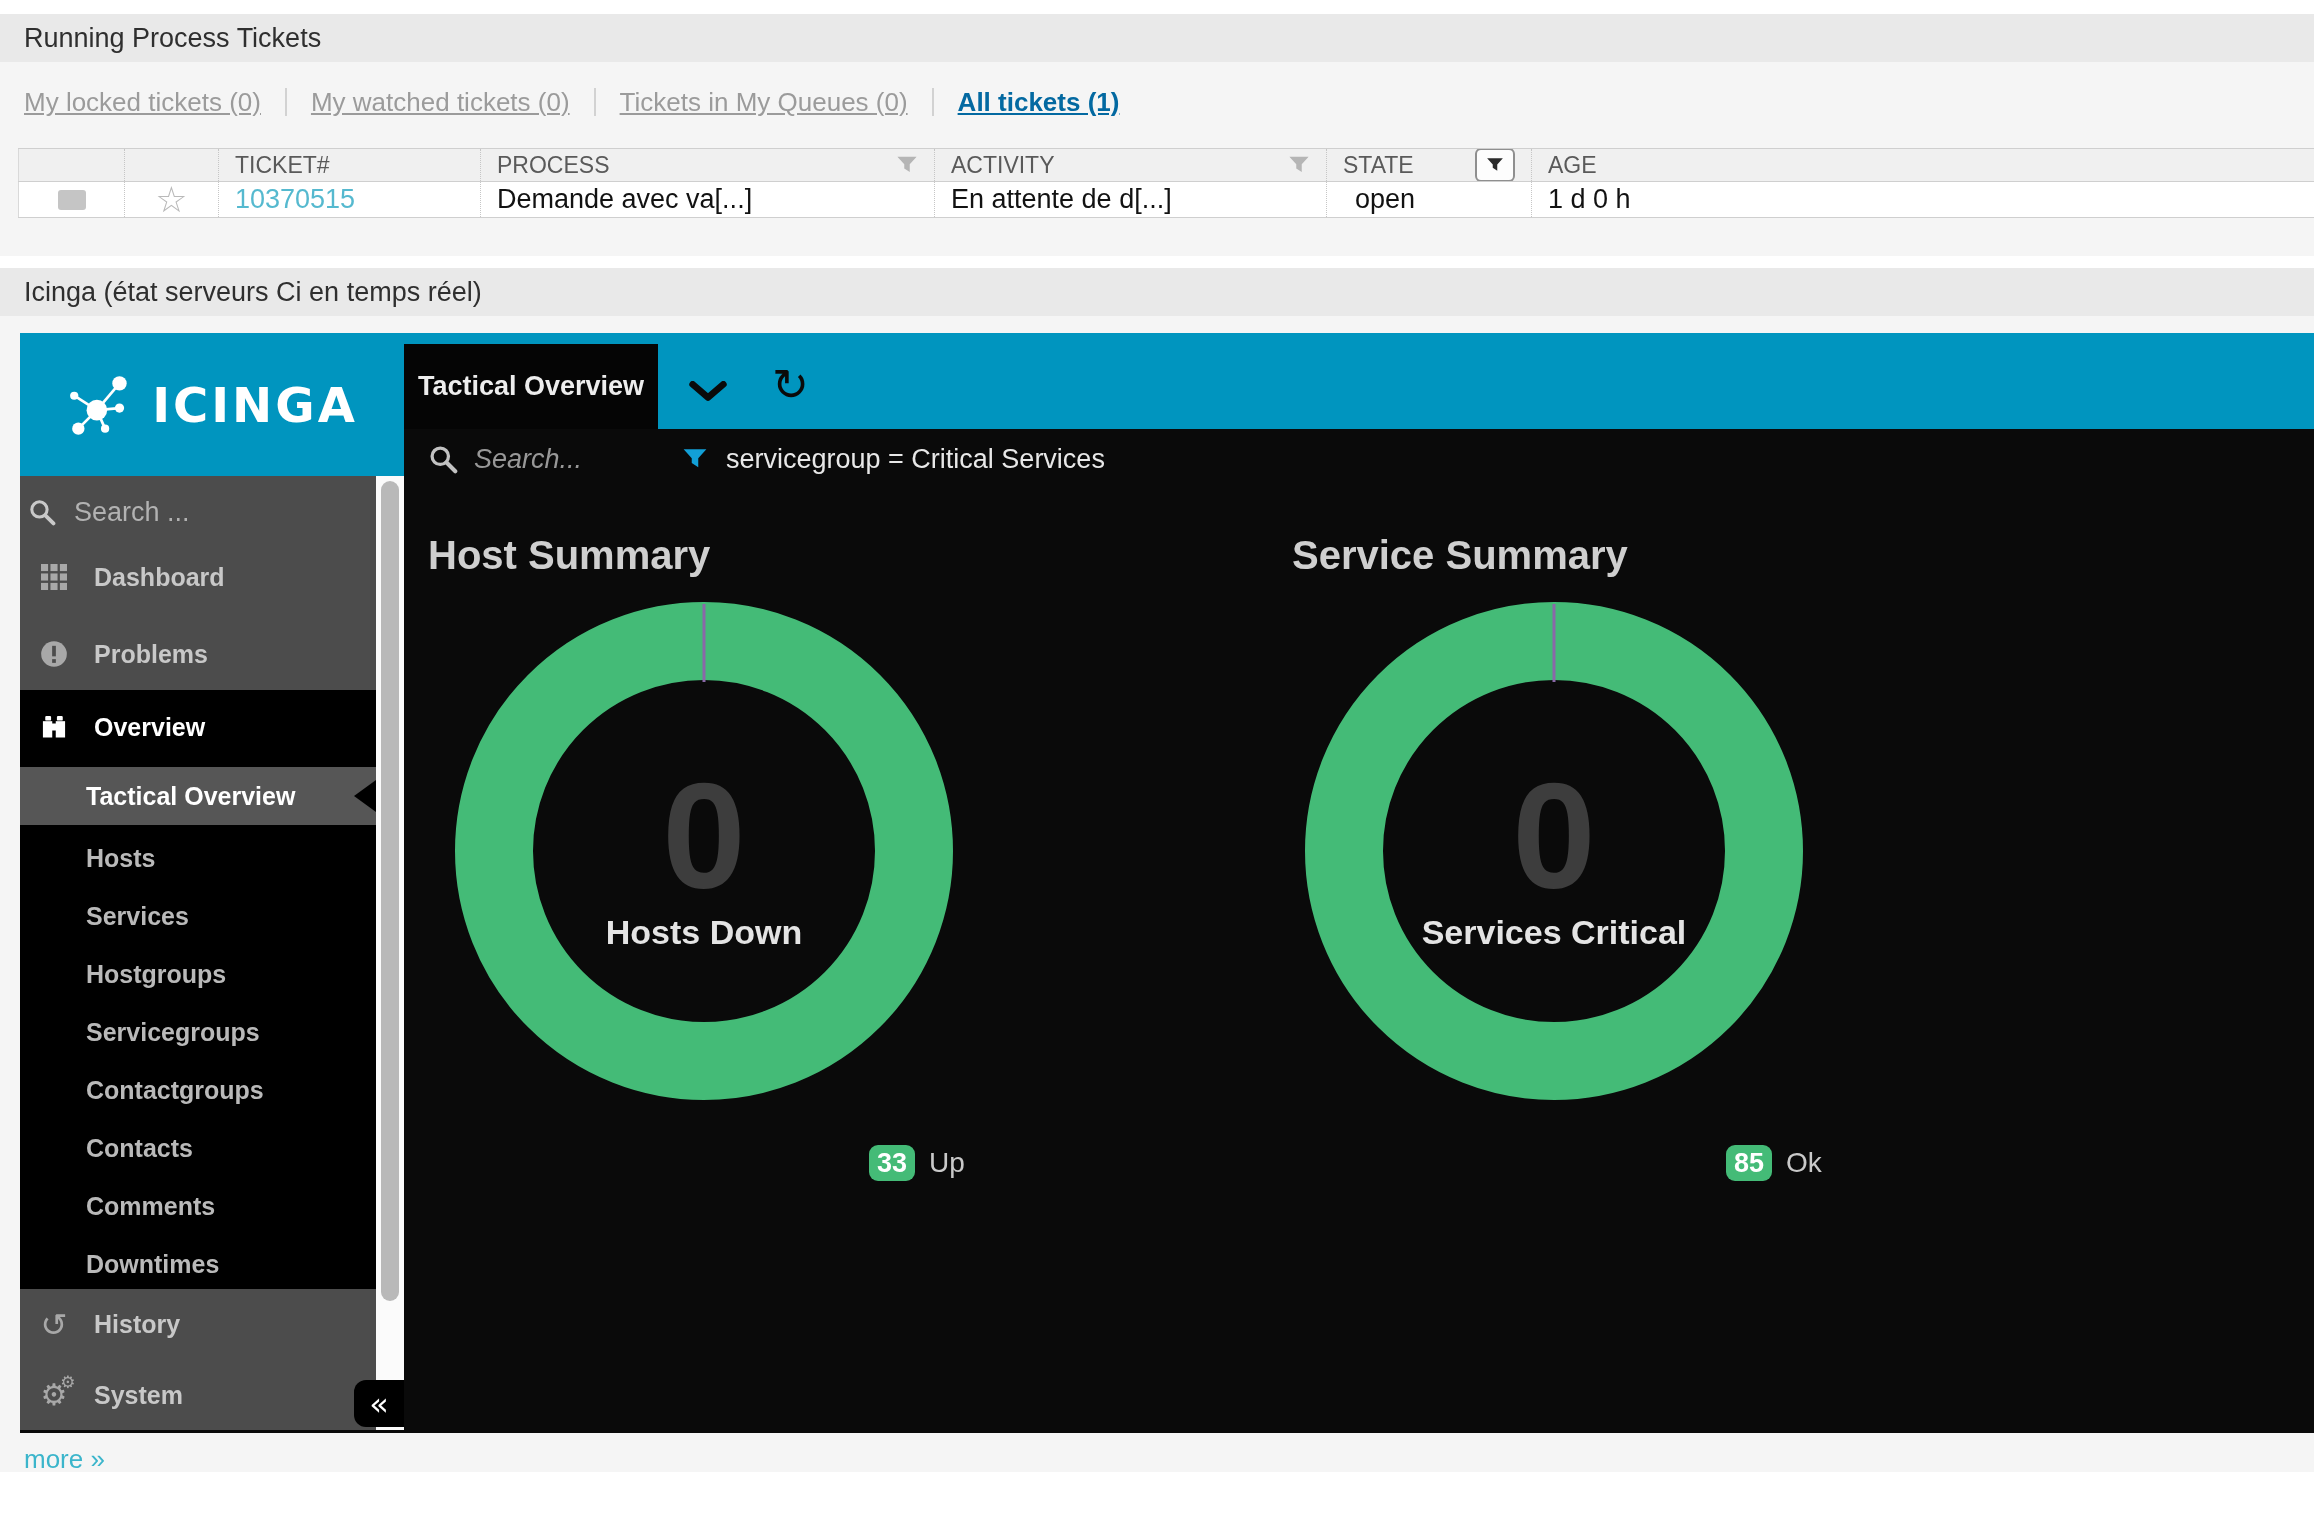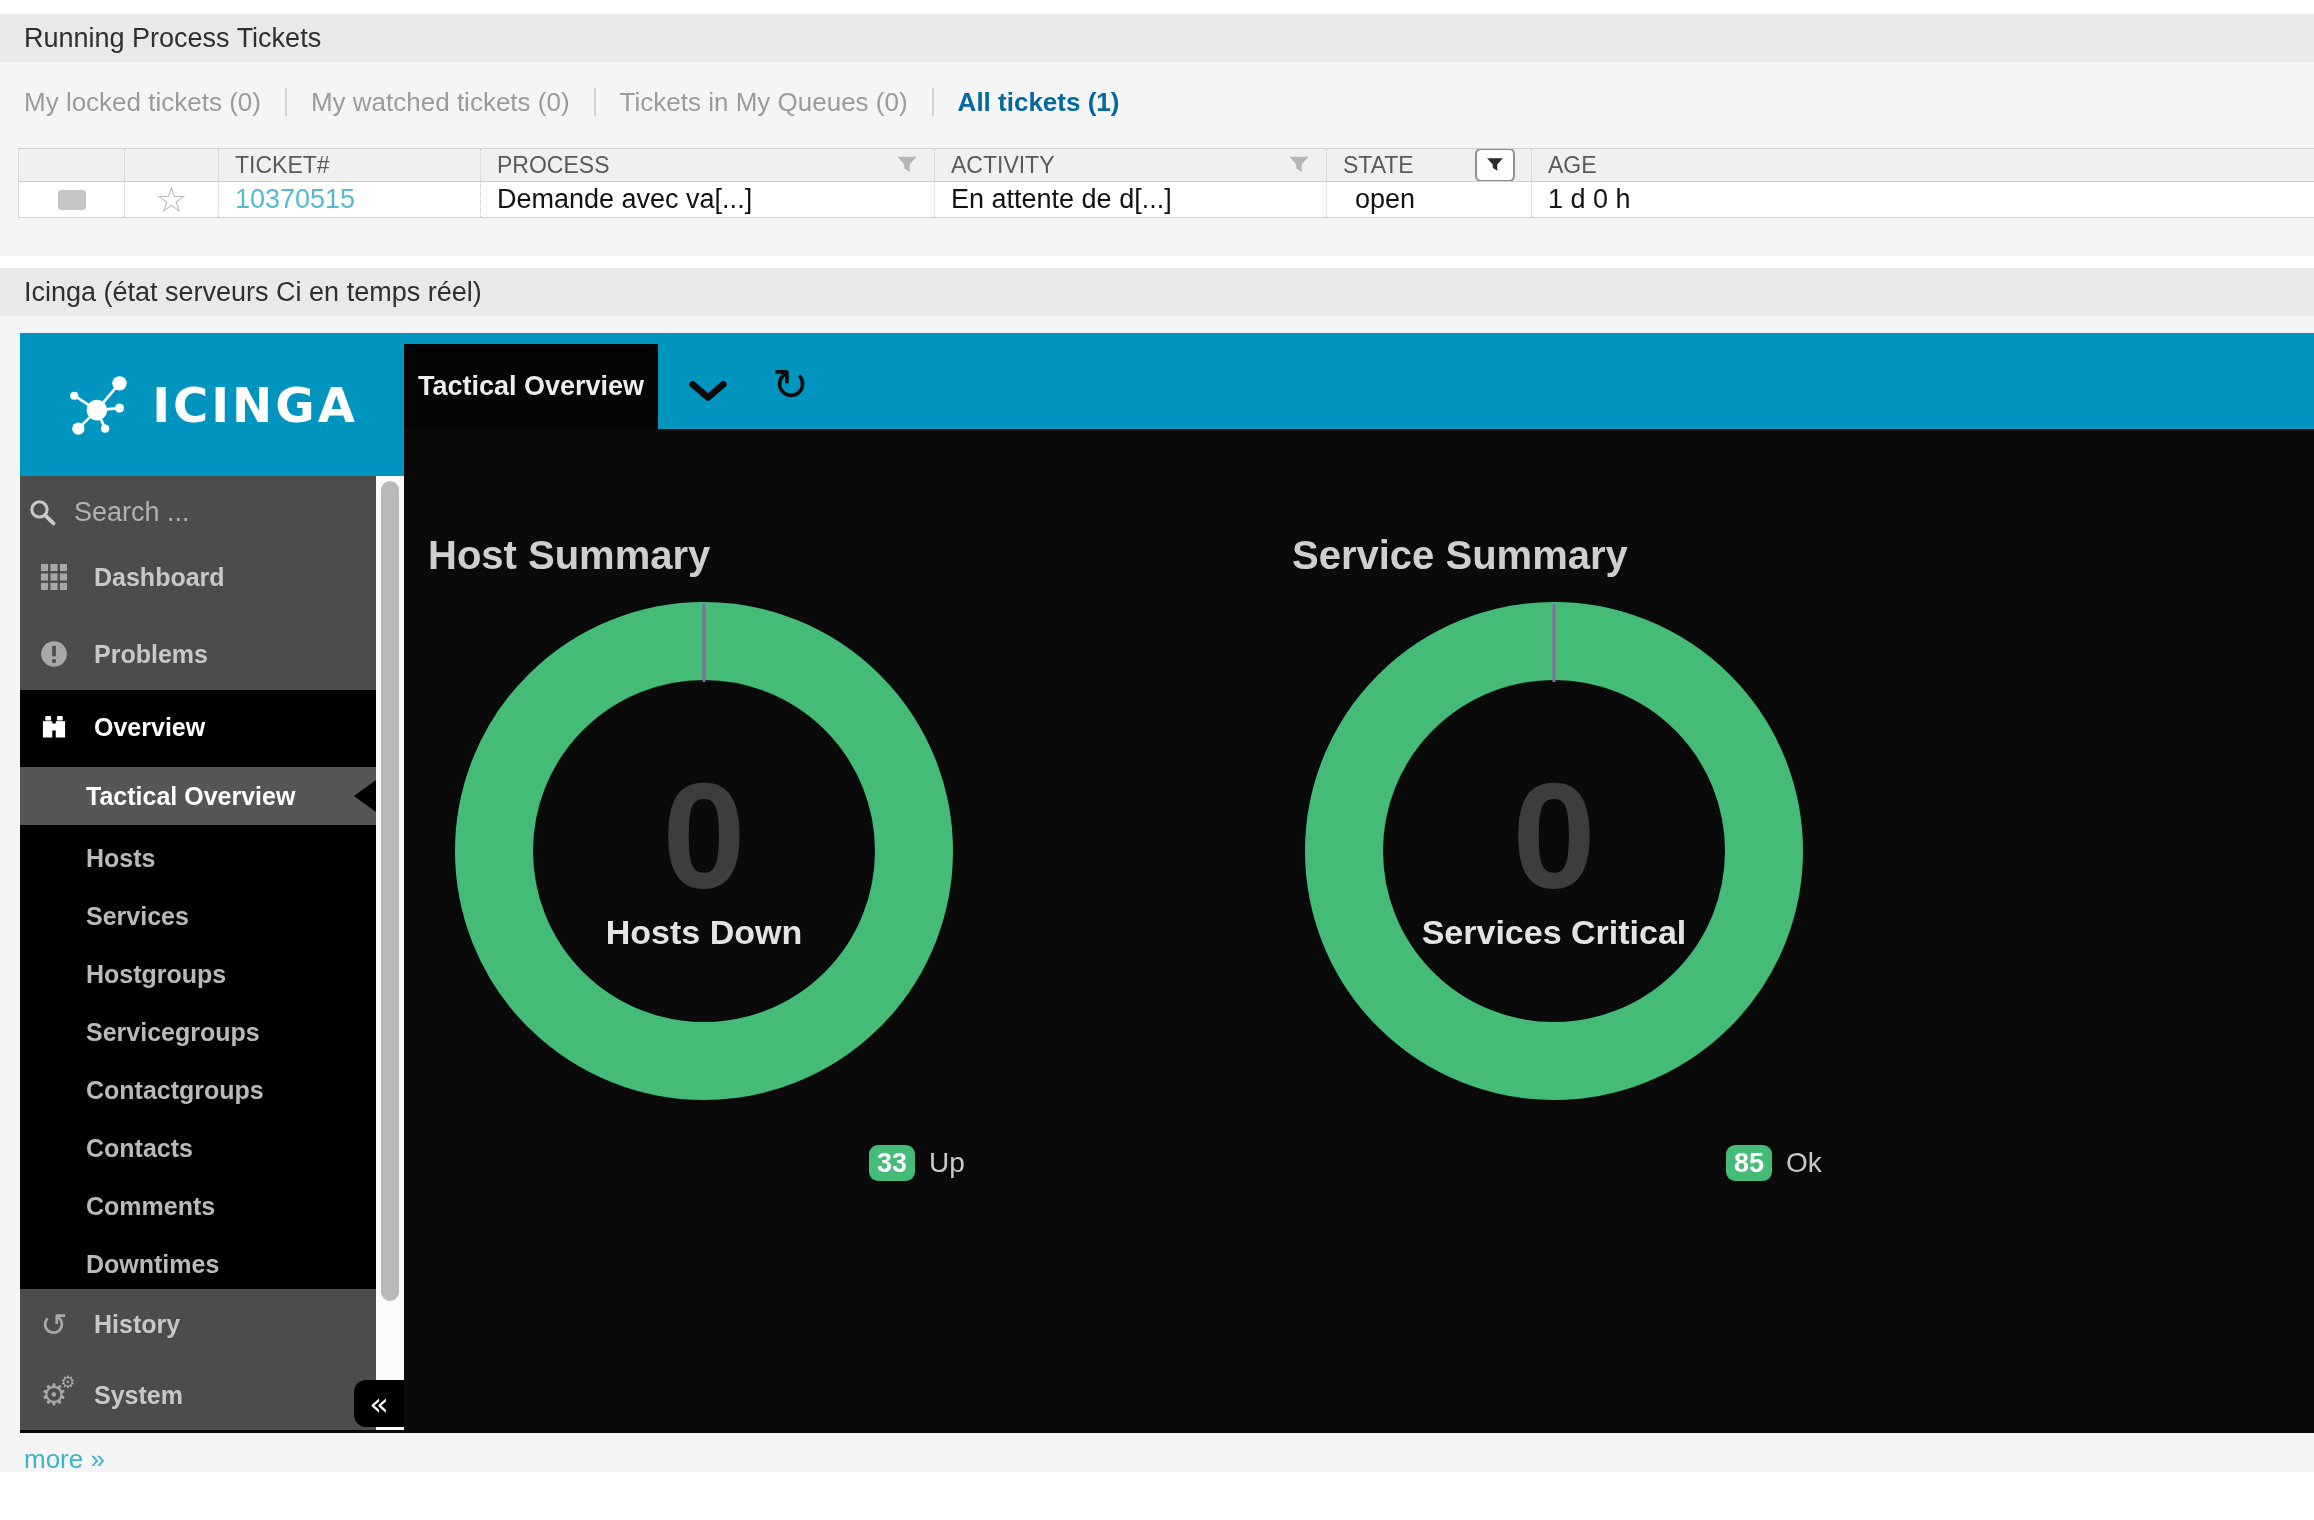--- a/index.html
+++ b/index.html
@@ -7,21 +7,21 @@
   body { font-family:"Liberation Sans", sans-serif; }
   .page { position:relative; width:2314px; height:1520px; background:#ffffff; overflow:hidden; }
 
   
   .titlebar { position:absolute; left:0; width:2314px; height:48px; background:#e9e9e9;
               display:flex; align-items:center; padding-left:24px; font-size:27px; color:#2f2f2f; }
   .wbody { position:absolute; left:0; width:2314px; background:#f5f5f5; }
 
   
   .tabs { position:absolute; left:24px; top:24px; height:32px; display:flex; align-items:center; }
-  .ttab { font-size:26px; color:#9b9b9b; cursor:default; white-space:nowrap; }
+  .ttab { font-size:26px; color:#9b9b9b; cursor:default; white-space:nowrap;text-decoration:underline; }
   .ttab.active { color:#0369a1; font-weight:700; }
   .tabsep { width:2px; height:28px; background:#d2d2d2; margin:0 24px; }
 
   
   .ttable { position:absolute; left:18px; top:86px; width:2296px;border-radius:10px; }
   .trow { display:flex; width:100%; }
   .thead { height:34px; background:#f0f0f0; border-top:1px solid #cfcfcf; border-bottom:1px solid #cfcfcf;
            color:#5a5a5a; font-size:23px; }
   .tdata { height:36px; background:#ffffff; border-bottom:1px solid #cfcfcf; font-size:27px; color:#121212; }
   .cell { display:flex; align-items:center; padding:0 16px; border-left:1px dotted #c6c6c6;
@@ -223,20 +223,30 @@
       </div>
 
       <div class="atab">
         <span>Tactical Overview</span>
       </div>
       <svg class="chev" width="40" height="22" viewBox="0 0 36 20">
         <polyline points="4,3 18,15 32,3" fill="none" stroke="currentColor" stroke-width="6" stroke-linecap="round" stroke-linejoin="round"></polyline>
       </svg>
       <span class="refresh uicon">↻</span>
 
+      <div class="csearch">
+        <svg class="mag" width="30" height="30" viewBox="0 0 22 22">
+            <use href="#mag-shape"></use>
+          </svg>
+        <span class="csearch-text">Search...</span>
+        <svg class="cfunnel" viewBox="0 0 16 16">
+            <use href="#funnel-shape"></use>
+          </svg>
+        <span class="cfilter">servicegroup = Critical Services</span>
+      </div>
 
       <div class="pheading" style="left:408px">Host Summary</div>
       <div class="donut" style="left:434px">
         <svg width="500" height="500" viewBox="0 0 500 500">
           <circle cx="250" cy="250" r="210" fill="none" stroke="#44bb77" stroke-width="78"></circle>
           <line x1="250" y1="3" x2="250" y2="81" stroke="#8a68a8" stroke-width="3"></line>
         </svg>
         <div class="dval">0</div>
         <div class="dlabel">Hosts Down</div>
       </div>

